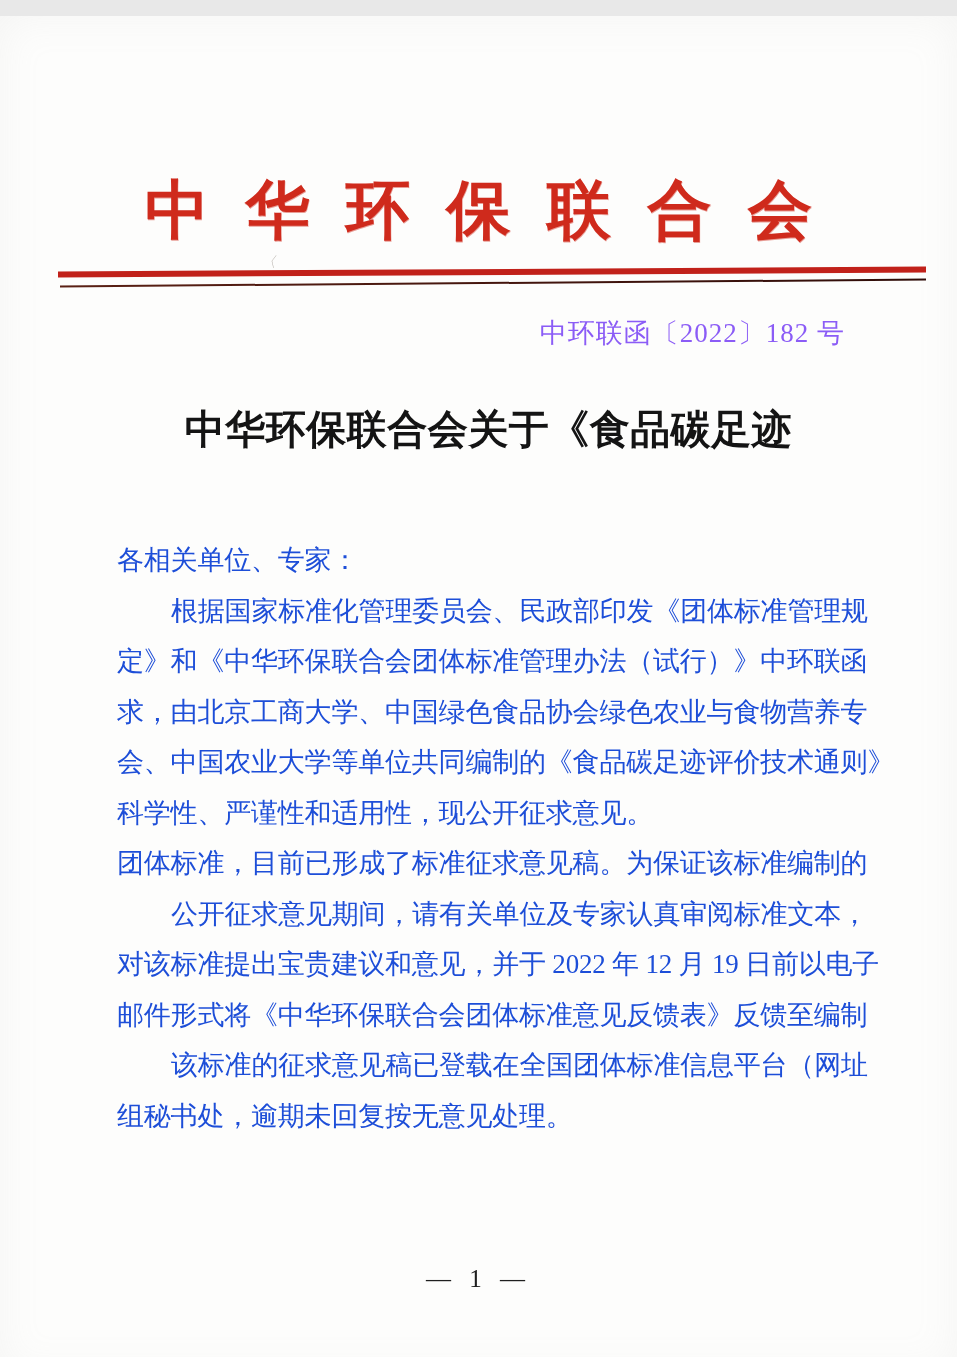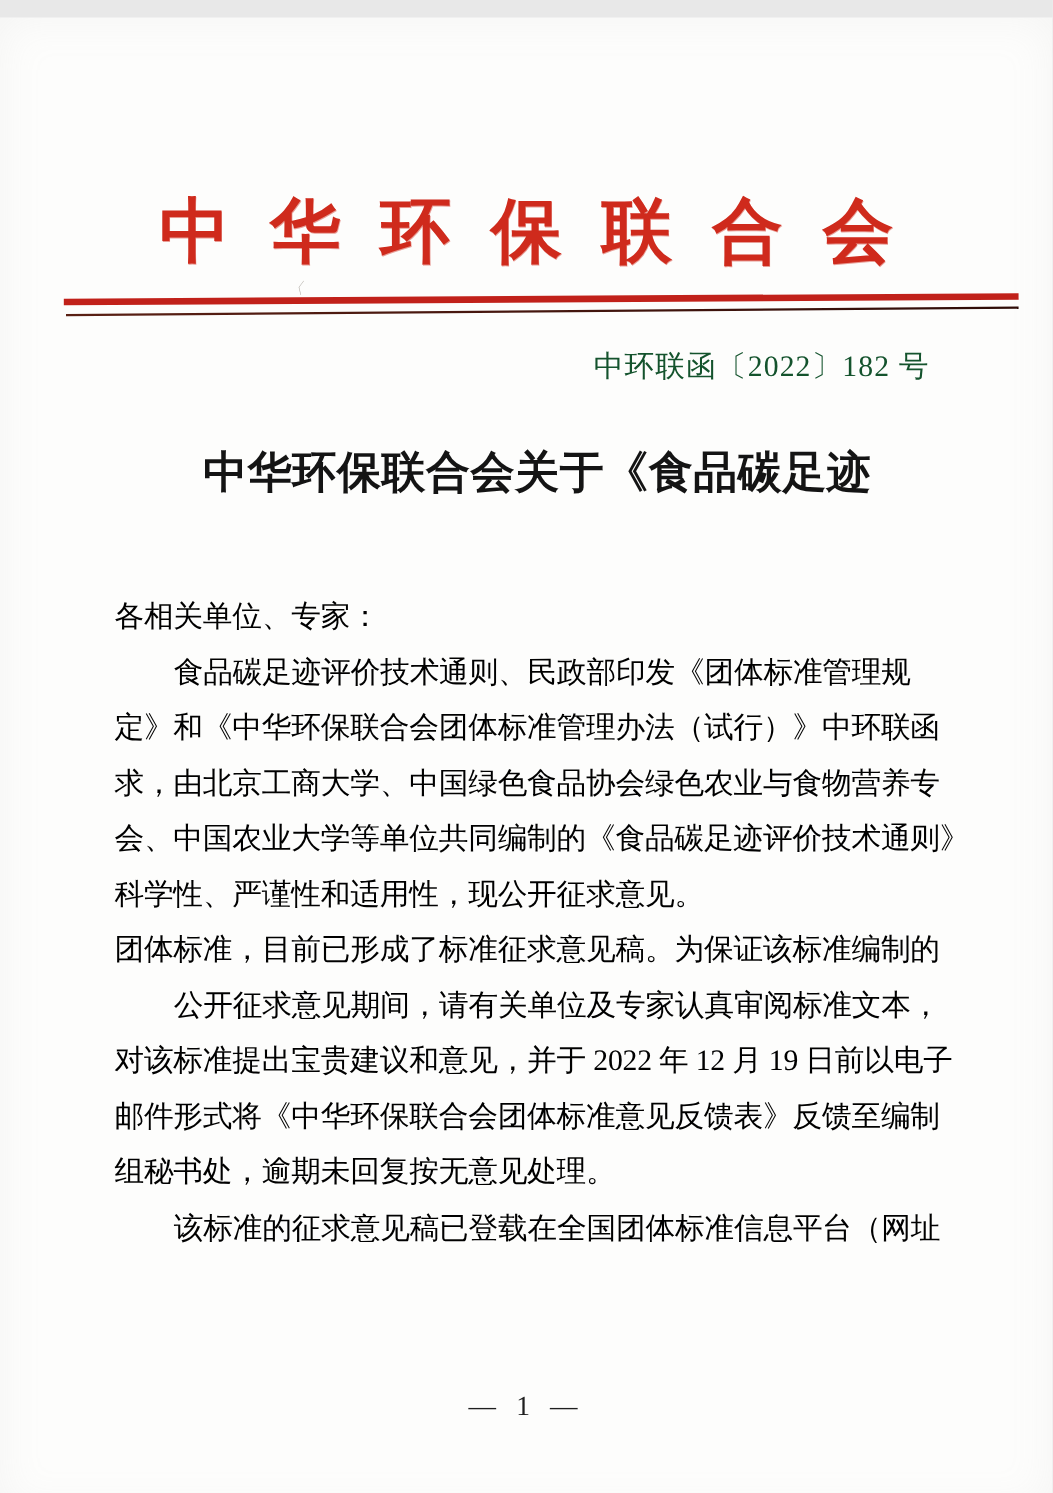--- a/index.html
+++ b/index.html
@@ -65,21 +65,21 @@
     transform: rotate(12deg);
   }
 
   
   .doc-number {
     position: absolute;
     top: 301px;
     right: 112px;
     font-size: 27px;
     line-height: 32px;
-    color: #14532d;
+    color: #8b5cf6;
     letter-spacing: 1px;
     white-space: nowrap;
   }
 
   
   .doc-title {
     position: absolute;
     top: 386px;
     left: 10px;
     width: 100%;
@@ -88,24 +88,24 @@
     line-height: 55px;
     font-weight: 700;
     color: #141414;
     letter-spacing: 0.5px;
   }
 
   
   .body-block {
     position: absolute;
     top: 519px;
-    left: 104px;
+    left: 117px;
     width: 758px;
     font-size: 27px;
-    color: #000000;
+    color: #1d4ed8;
   }
   .body-line {
     height: 50.5px;
     line-height: 50.5px;
     white-space: nowrap;
     letter-spacing: -0.2px;
   }
   .body-line.indent {
     padding-left: 54px;
   }
@@ -138,28 +138,28 @@
   <div class="rule-thin"></div>
 
   <div class="doc-number">中环联函〔2022〕182 号</div>
 
   <div class="doc-title">
     <div>中华环保联合会关于《食品碳足迹</div>
   </div>
 
   <div class="body-block" id="body-lines">
       <div class="body-line">各相关单位、专家：</div>
-      <div class="body-line indent">食品碳足迹评价技术通则、民政部印发《团体标准管理规</div>
+      <div class="body-line indent">根据国家标准化管理委员会、民政部印发《团体标准管理规</div>
       <div class="body-line">定》和《中华环保联合会团体标准管理办法（试行）》中环联函</div>
       <div class="body-line">求，由北京工商大学、中国绿色食品协会绿色农业与食物营养专</div>
       <div class="body-line">会、中国农业大学等单位共同编制的《食品碳足迹评价技术通则》</div>
       <div class="body-line">科学性、严谨性和适用性，现公开征求意见。</div>
       <div class="body-line">团体标准，目前已形成了标准征求意见稿。为保证该标准编制的</div>
       <div class="body-line indent">公开征求意见期间，请有关单位及专家认真审阅标准文本，</div>
       <div class="body-line">对该标准提出宝贵建议和意见，并于 2022 年 12 月 19 日前以电子</div>
       <div class="body-line">邮件形式将《中华环保联合会团体标准意见反馈表》反馈至编制</div>
+      <div class="body-line indent">该标准的征求意见稿已登载在全国团体标准信息平台（网址</div>
       <div class="body-line">组秘书处，逾期未回复按无意见处理。</div>
-      <div class="body-line indent">该标准的征求意见稿已登载在全国团体标准信息平台（网址</div>
     </div>
 
   <div class="page-number">— 1 —</div>
 
 </div>
 
 </body></html>

